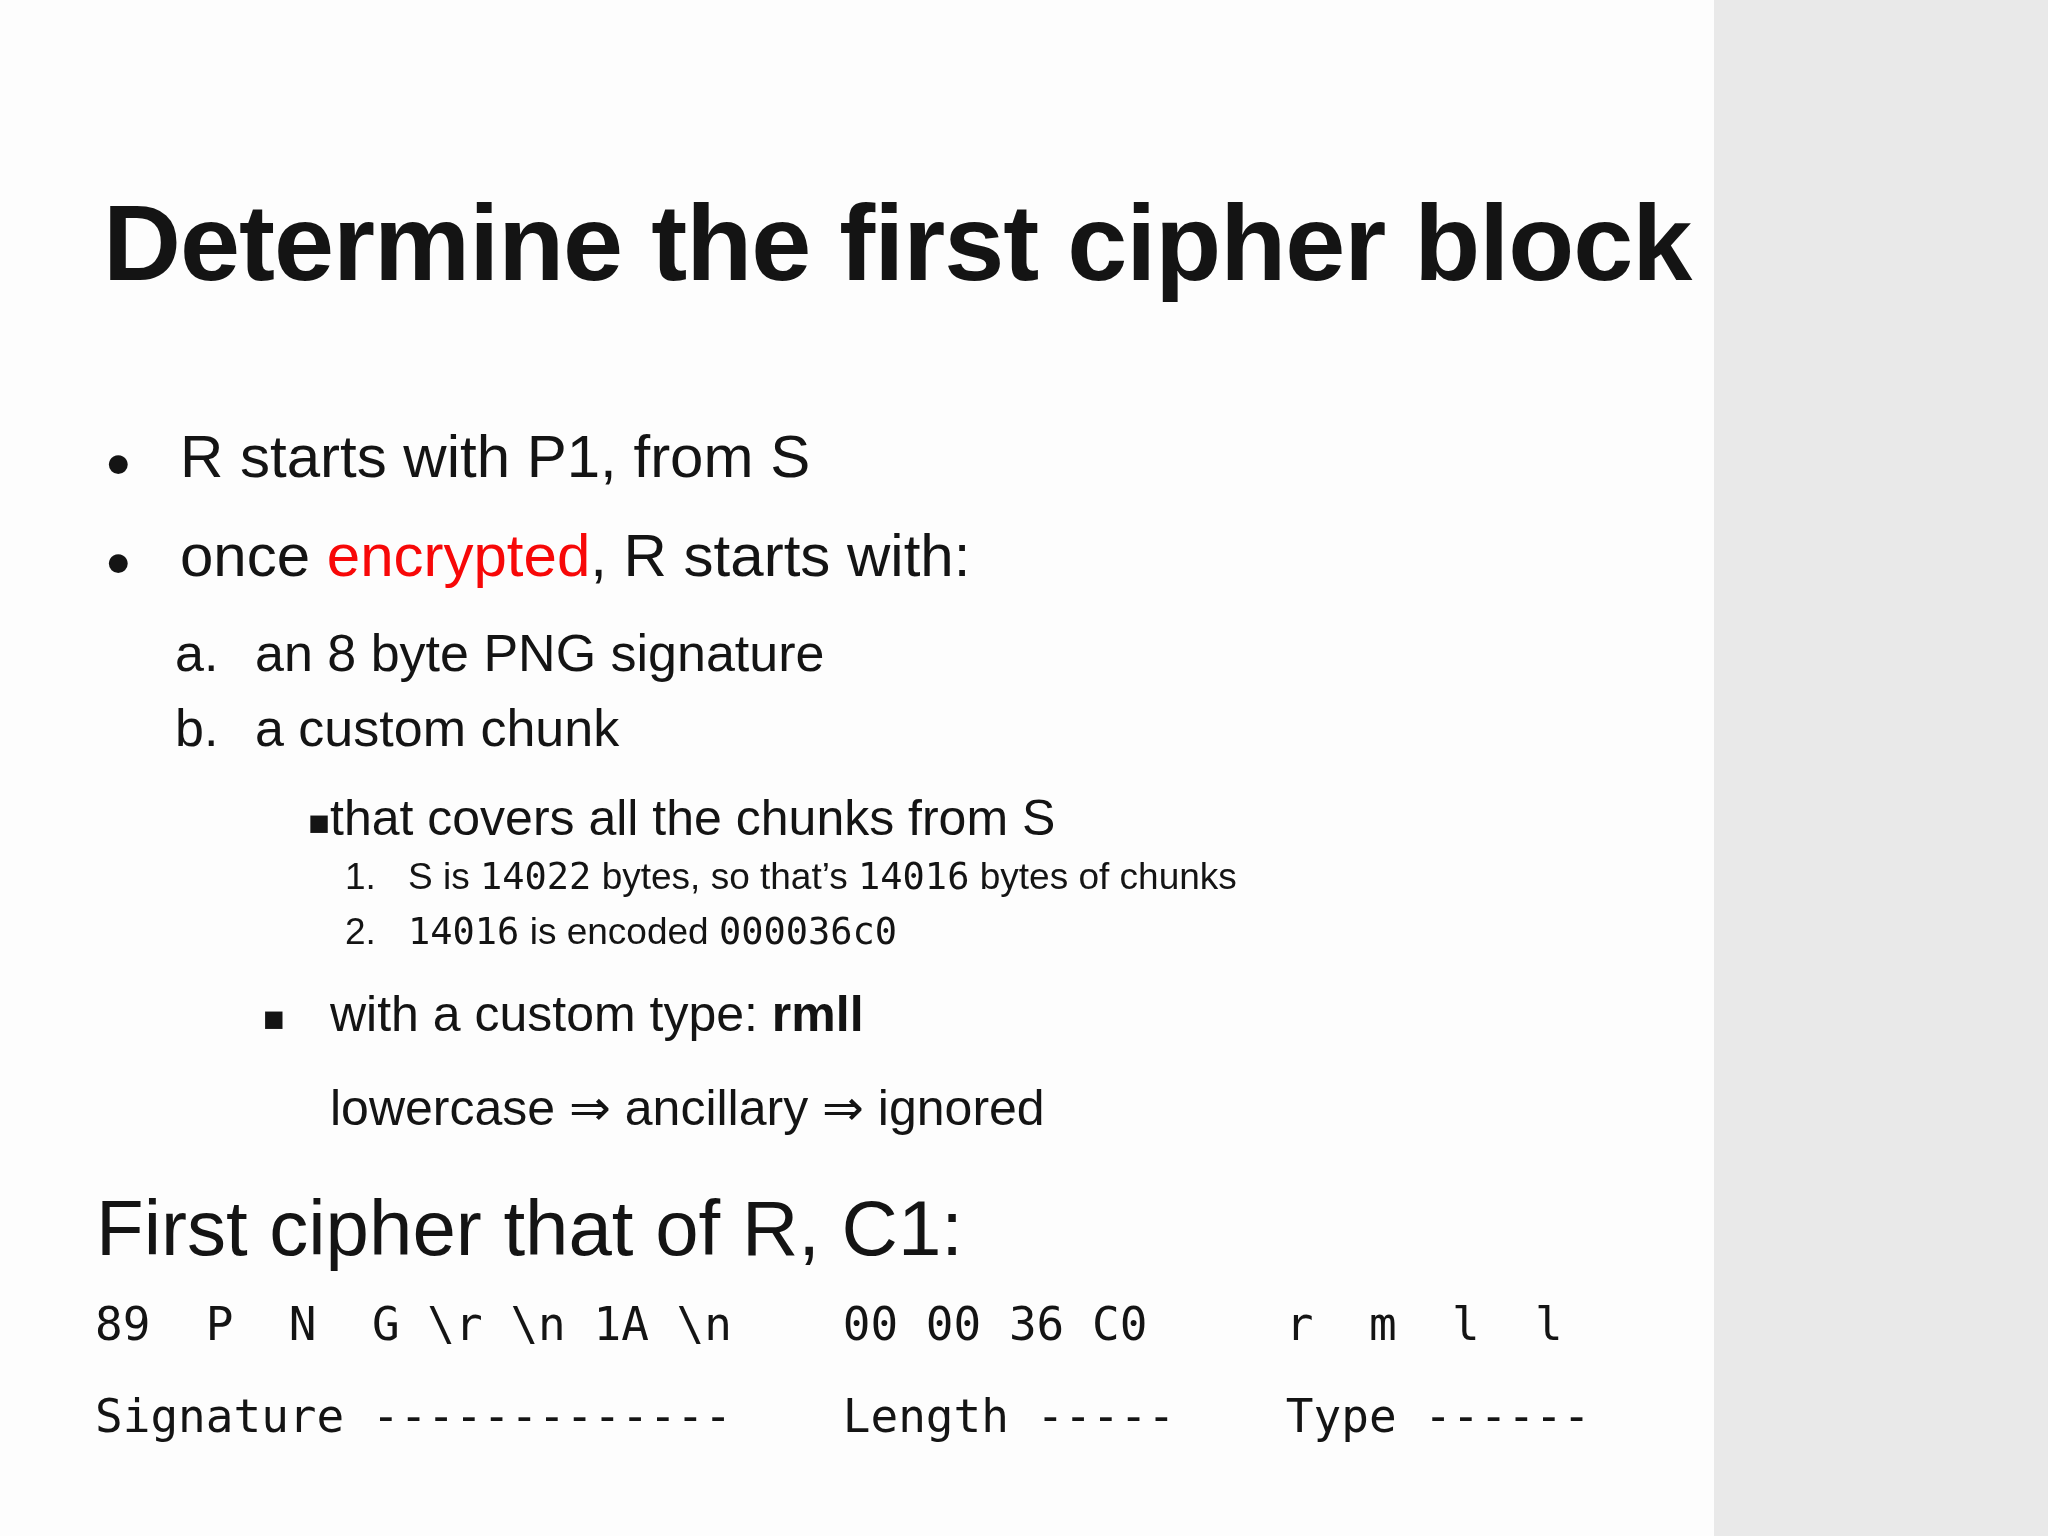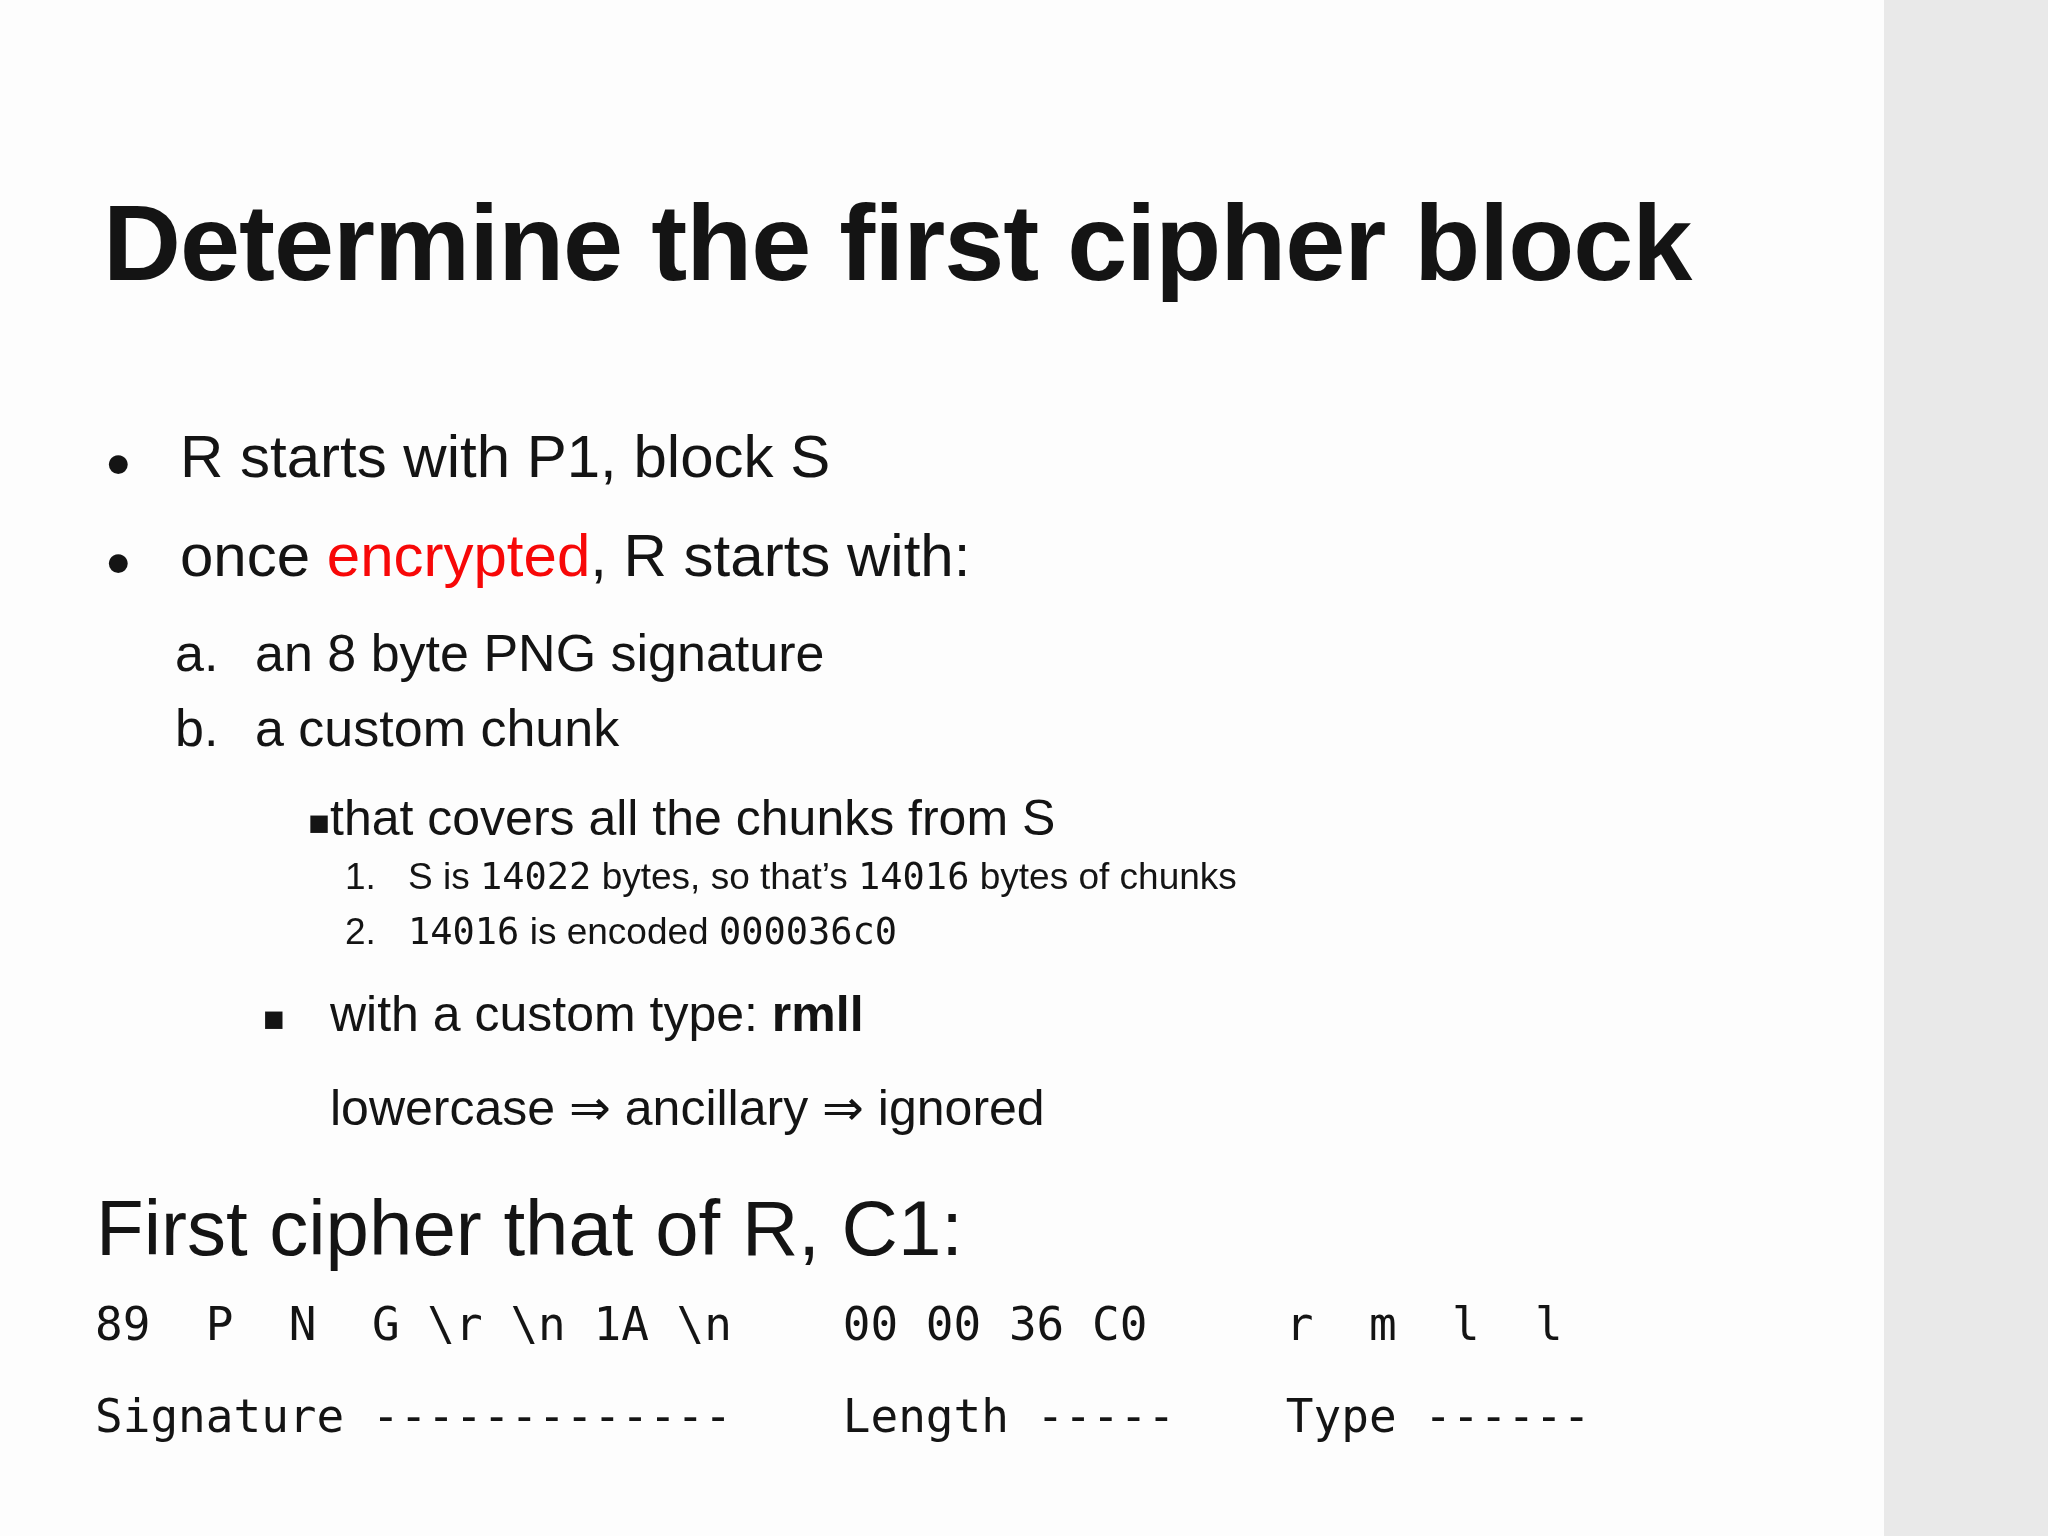--- a/index.html
+++ b/index.html
@@ -1,18 +1,18 @@
 <!DOCTYPE html>
 <html><head>
 <meta charset="utf-8">
 <style>
   html,body{margin:0;padding:0;background:#e9e9e9;}
   .slide{
     position:relative;
-    width:1884px;height:1536px;
+    width:1714px;height:1536px;
     background:#fdfdfd;
     overflow:hidden;
     font-family:"Liberation Sans","DejaVu Sans",sans-serif;
     color:#141414;
   }
   .line{position:absolute;white-space:nowrap;line-height:1.05;}
   .marker{display:inline-block;vertical-align:baseline;}
   .title{
     left:103px;top:186px;
     font-size:108px;font-weight:bold;letter-spacing:-1px;
@@ -46,21 +46,21 @@
   .bold{font-weight:bold;}
 </style>
 </head>
 <body>
 
 <div class="slide">
 
   <div class="line title">Determine the first cipher block</div>
 
   <div class="line bullet-line b1">
-    <span class="marker">●</span><span>R starts with P1, block S</span>
+    <span class="marker">●</span><span>R starts with P1, from S</span>
   </div>
 
   <div class="line bullet-line b2">
     <span class="marker">●</span><span>once </span><span class="red">encrypted</span><span>, R starts with:</span>
   </div>
 
   <div class="line alpha-line la">
     <span class="marker">a.</span><span>an 8 byte PNG signature</span>
   </div>
 

